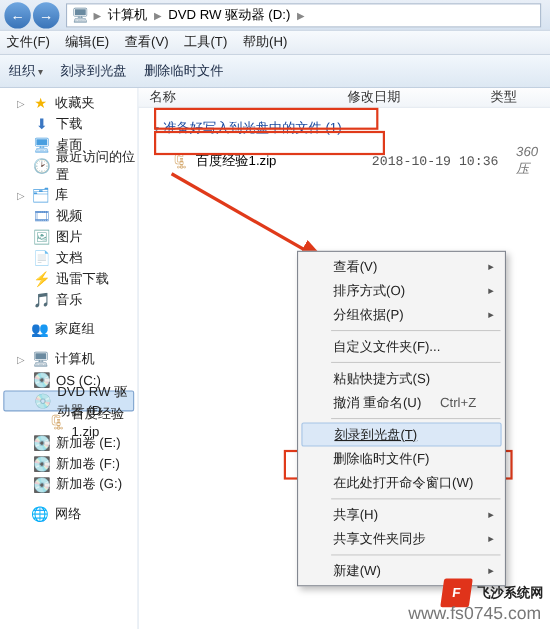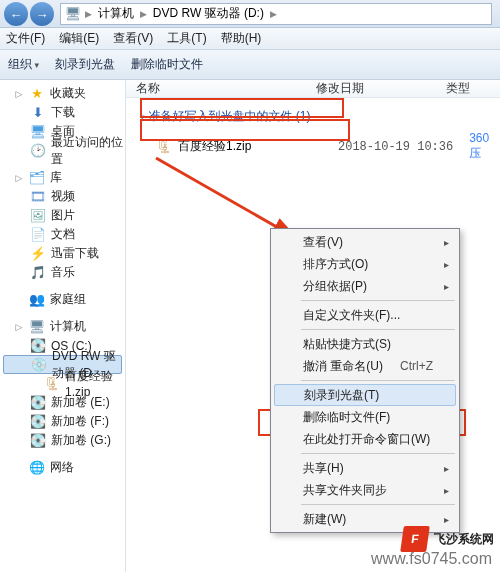--- a/index.html
+++ b/index.html
@@ -32,28 +32,28 @@
 .chev{width:10px;text-align:center;color:#888;font-size:9px;}
 
 .content { flex:1; position:relative; }
 .cols { height:18px; display:flex; align-items:flex-start; border-bottom:1px solid #e2e8ef; background:linear-gradient(#fdfdfe,#f1f5f9); color:#333; }
 .cols .c1{width:190px;padding-left:10px;} .cols .c2{width:130px;} .cols .c3{flex:1;}
 .group-head { margin:10px 8px 4px 14px; color:#1a4aa0; display:flex; align-items:center; gap:4px;}
 .group-head::before{content:"▾"; font-size:9px; color:#6a86a8;}
 .hl1 { position:absolute; border:2px solid #e03a1a; left:140px; top:98px; width:204px; height:20px; pointer-events:none;}
 .hl2 { position:absolute; border:2px solid #e03a1a; left:140px; top:119px; width:210px; height:22px; pointer-events:none;}
 .file-row { display:flex; align-items:center; padding:2px 0 2px 30px; gap:6px; }
-.file-row .name{width:160px;} .file-row .date{width:130px;color:#555;font-family:Liberation Mono, monospace;} .file-row .type{color:#3b82f6;}
+.file-row .name{width:160px;} .file-row .date{width:130px;color:#555;font-family:Liberation Mono, monospace;} .file-row .type{color:#737373;font-style:italic;}
 
 .arrow { position:absolute; left:146px; top:148px; pointer-events:none; }
 
 .ctxmenu { position:absolute; left:270px; top:228px; width:190px; background:#f4f4f4; border:1px solid #828790; box-shadow:3px 3px 6px rgba(0,0,0,.25); padding:2px; }
 .ctxmenu .mi { height:22px; display:flex; align-items:center; padding:0 22px 0 30px; color:#222; position:relative;}
 .ctxmenu .mi.sub::after{ content:"▸"; position:absolute; right:8px; color:#555; font-size:10px;}
-.ctxmenu .mi.sel{ background:#dbe8f7; border:1px solid #a6c4e6; border-radius:2px; margin:0 1px; padding-left:29px;}
+.ctxmenu .mi.sel{ background:#dbe8f7; border:1px solid #a6c4e6; border-radius:2px; margin:0 1px; padding-left:29px;text-decoration:underline;}
 .ctxmenu .sep{ height:1px; background:#c9c9c9; margin:3px 2px 3px 28px;}
 .ctxmenu .shortcut{ position:absolute; right:24px; color:#555;}
 .hl3 { position:absolute; border:2px solid #e03a1a; left:258px; top:409px; width:208px; height:27px; pointer-events:none;}
 
 .watermark { position:absolute; right:8px; bottom:4px; color:#777; font-size:16px;}
 .badge { position:absolute; right:6px; bottom:20px; display:flex; align-items:center; gap:6px; font-size:16px; font-weight:600; color:#222;}
 .badge .logo{ width:26px; height:26px; background:#e0331a; display:flex; align-items:center; justify-content:center; color:#fff; font-weight:bold; border-radius:2px; transform:skewX(-8deg);}
 </style>
 </head>
 <body>

